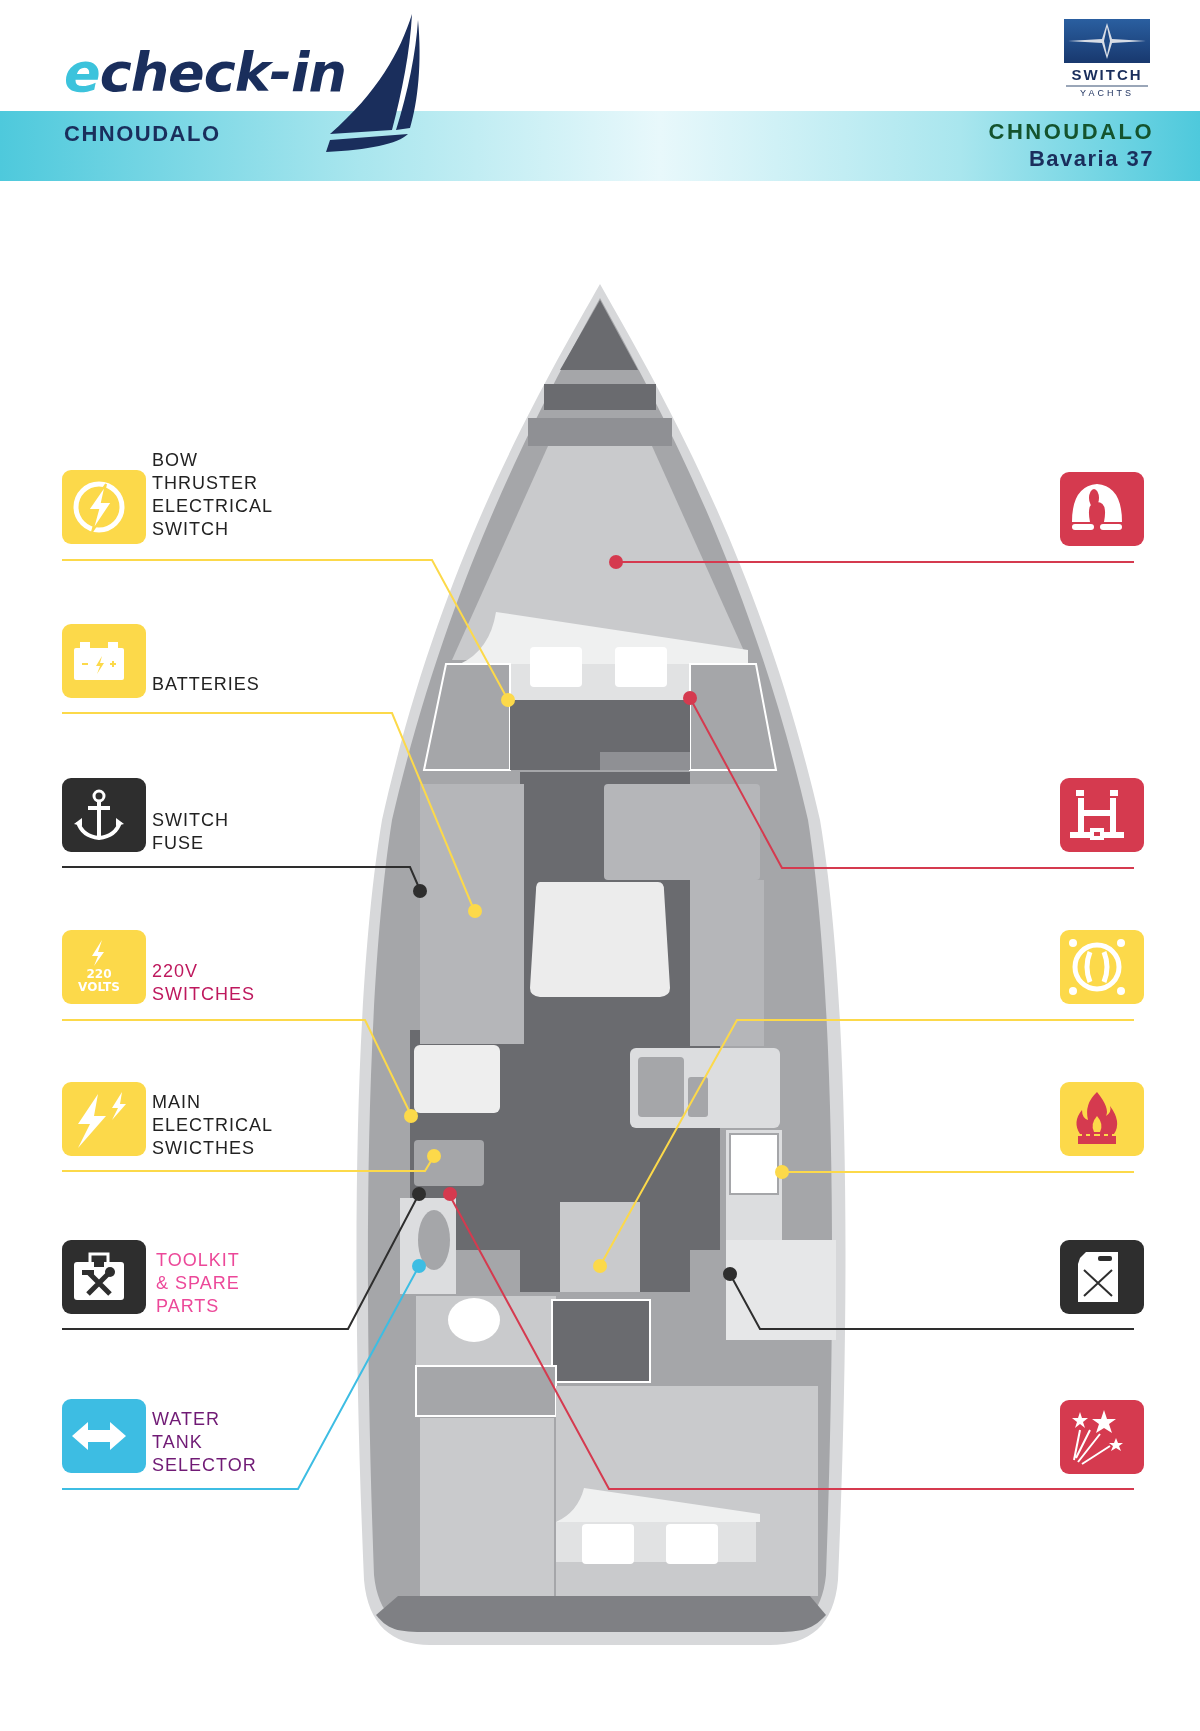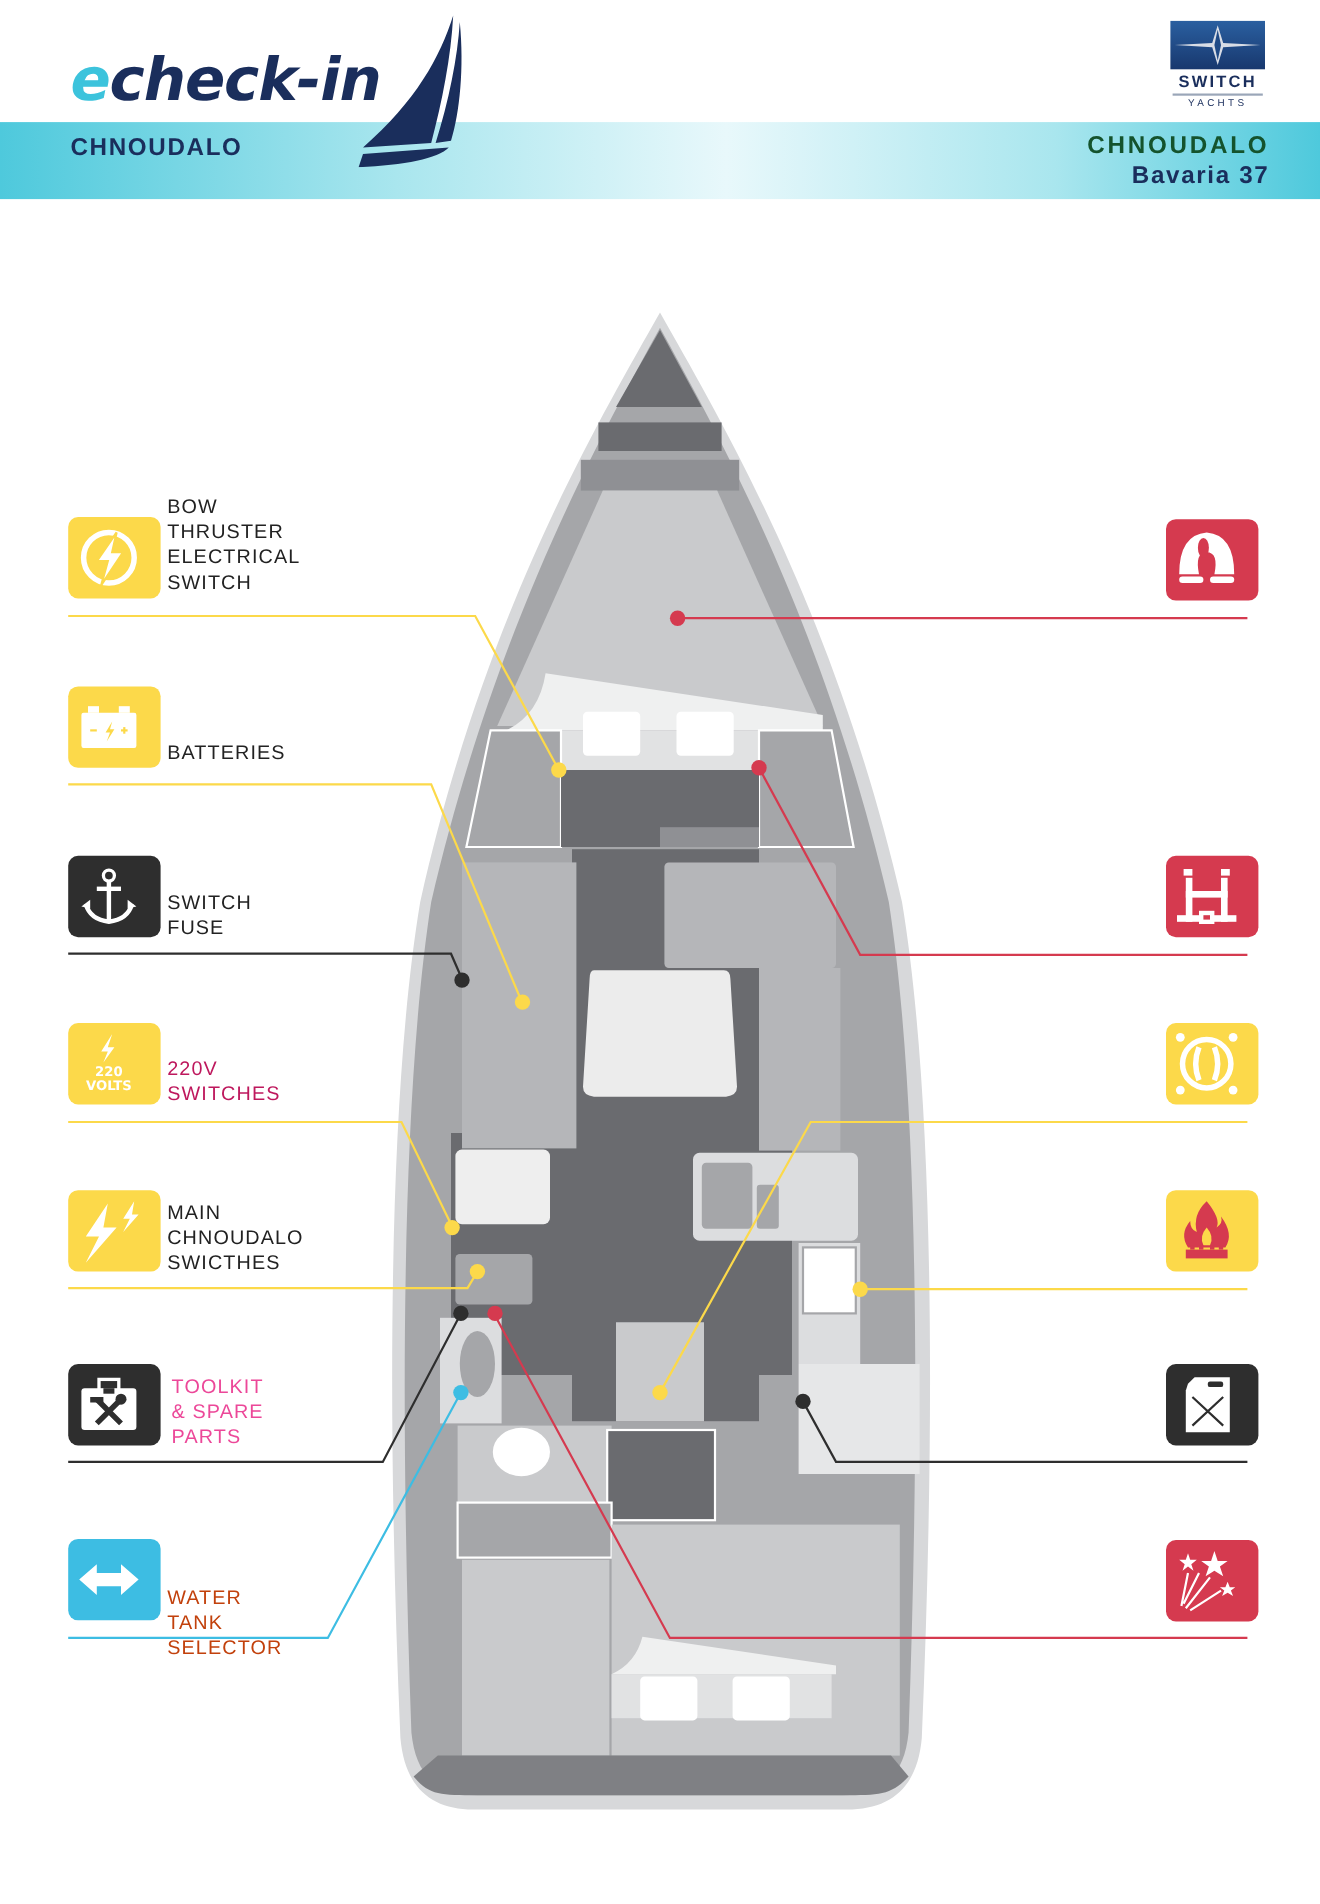--- a/index.html
+++ b/index.html
@@ -207,21 +207,21 @@
 </div>
 
 <div class="item">
   <div class="icon-box yellow" style="left:62px; top:1082px;">
     <svg viewBox="0 0 74 74">
         <path d="M36 12 L16 42 L28 42 L16 66 L44 34 L32 34 Z" fill="#fff"></path>
         <path d="M60 10 L50 26 L56 26 L50 38 L64 22 L58 22 Z" fill="#fff"></path>
       </svg>
   </div>
   <div class="label" style="left:152px; top:1091px; color:#222;">MAIN
-CHNOUDALO
+ELECTRICAL
 SWICTHES</div>
 </div>
 
 <div class="item">
   <div class="icon-box dark" style="left:62px; top:1240px;">
     <svg viewBox="0 0 74 74">
         <rect x="12" y="22" width="50" height="38" fill="#fff" rx="3"></rect>
         <rect x="28" y="14" width="18" height="10" fill="none" stroke="#fff" stroke-width="3"></rect>
         <rect x="32" y="22" width="10" height="5" fill="#2e2e2e"></rect>
         <path d="M26 32 L48 54 M48 32 L26 54" stroke="#2e2e2e" stroke-width="5"></path>
@@ -233,21 +233,21 @@
 &amp; SPARE
 PARTS</div>
 </div>
 
 <div class="item">
   <div class="icon-box blue" style="left:62px; top:1399px;">
     <svg viewBox="0 0 74 74">
         <path d="M10 37 L26 23 L26 31 L48 31 L48 23 L64 37 L48 51 L48 43 L26 43 L26 51 Z" fill="#fff"></path>
       </svg>
   </div>
-  <div class="label" style="left:152px; top:1408px; color:#c2410c;margin-top:33px;">WATER
+  <div class="label" style="left:152px; top:1408px; color:#701a75;">WATER
 TANK
 SELECTOR</div>
 </div>
 
 <div class="item">
   <div class="icon-box red" style="left:1060px; top:472px;">
     <svg viewBox="0 0 74 74">
         <path d="M12 50 Q12 14 37 12 Q62 14 62 50 L44 50 Q48 30 37 30 Q26 30 30 50 Z" fill="#fff"></path>
         <ellipse cx="34" cy="26" rx="5" ry="9" fill="#d53a4f"></ellipse>
         <rect x="12" y="52" width="22" height="6" rx="3" fill="#fff"></rect>

